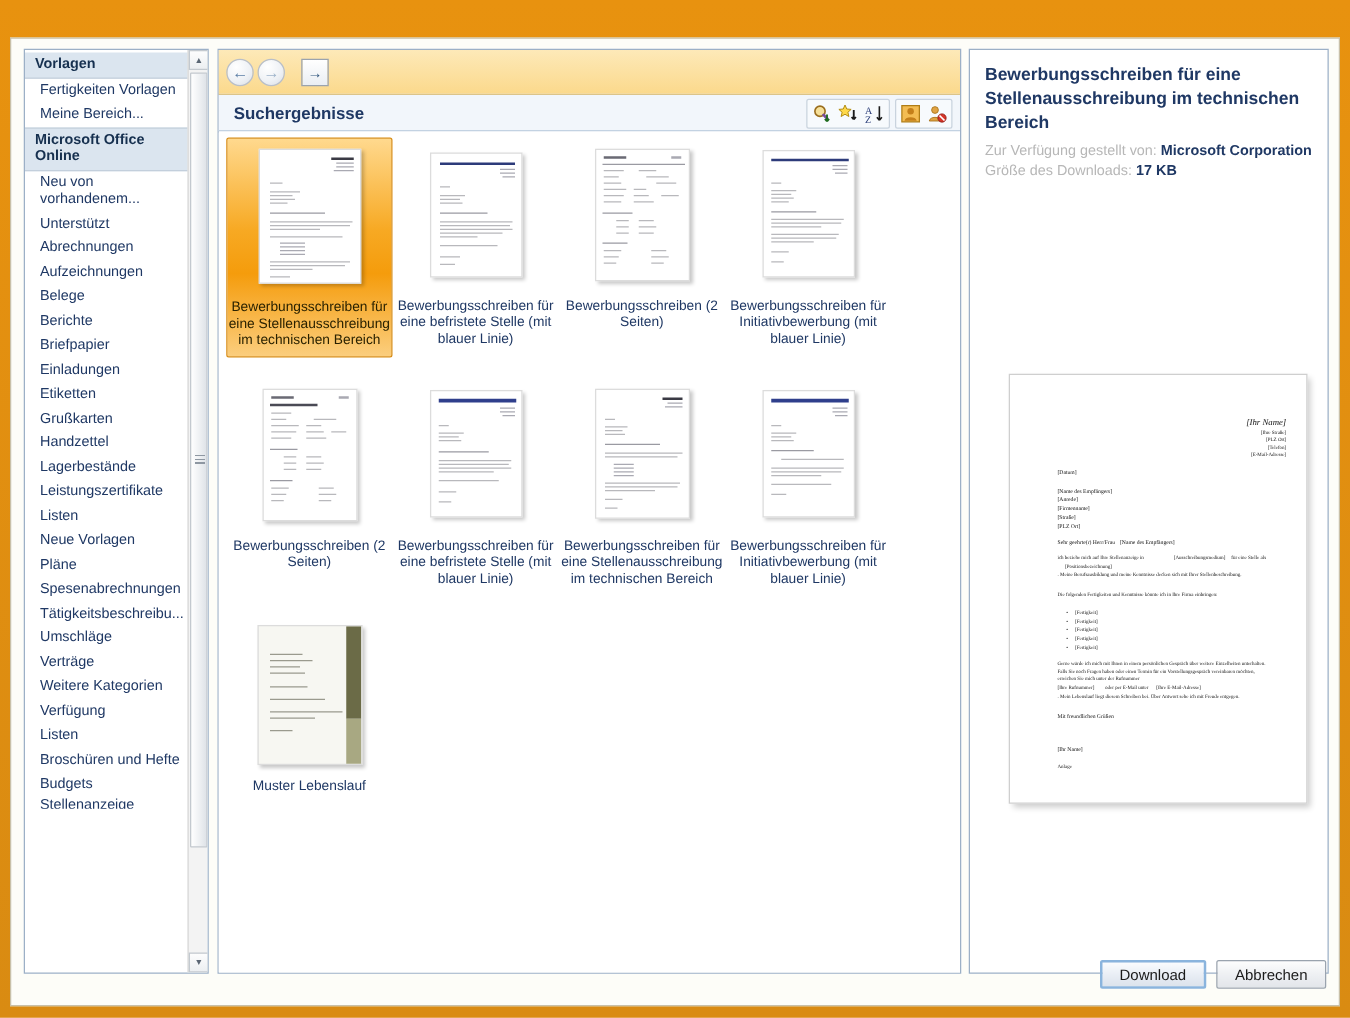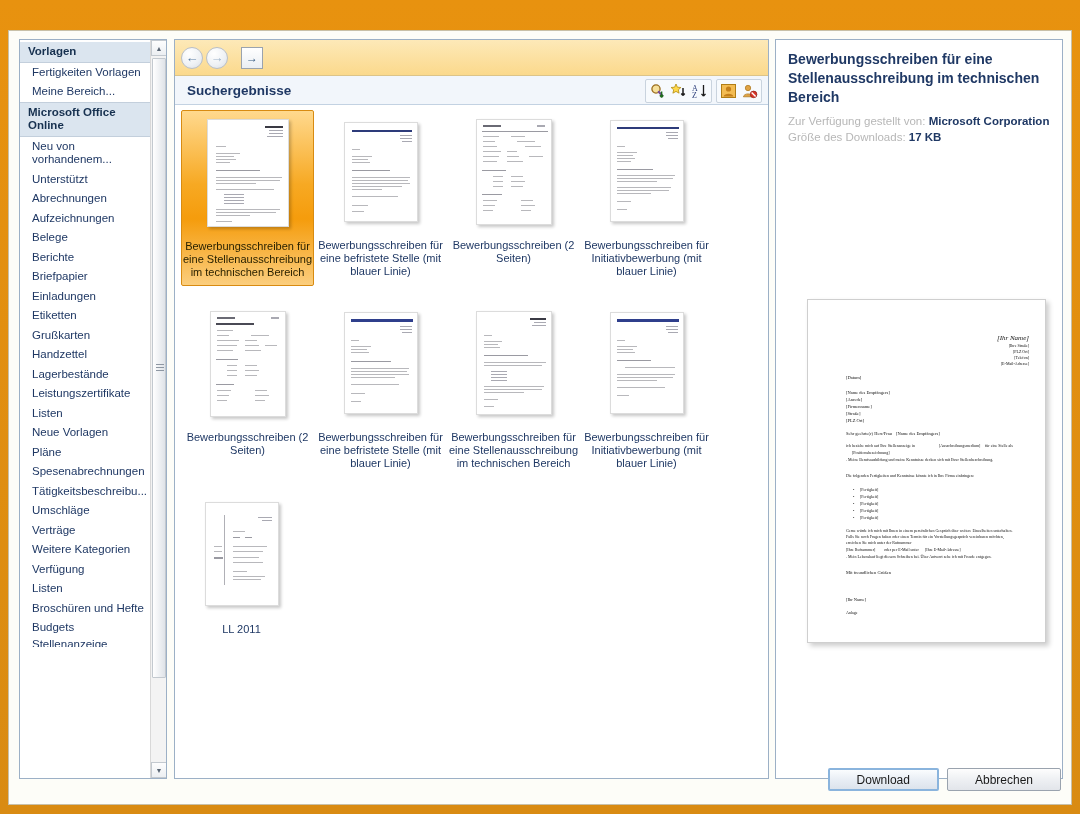--- a/index.html
+++ b/index.html
@@ -261,21 +261,21 @@
 
   
   #footer {
     position: absolute; left: 0; bottom: 0; width: 1064px; height: 42px;
   }
   #footer-buttons {
     position: absolute; right: 12px; top: 6px;
     display: flex; gap: 8px;
   }
   .btn {
-    min-width: 80px; height: 23px; padding: 0 27px;
+    min-width: 80px; height: 23px; padding: 0 14px;
     font-size: 12px; color: #1a1a1a;
     border: 1px solid #9aa3ae; border-radius: 2px;
     background: linear-gradient(180deg,#fdfdfd,#eef0f3 50%,#e2e5ea);
     display: flex; align-items: center; justify-content: center;
     cursor: pointer;
   }
   .btn.primary {
     border: 2px solid #8ab4dd;
     background: linear-gradient(180deg,#fafcfe,#e9eef5 50%,#dce3ec);
   }
@@ -611,44 +611,39 @@
                 <div class="ln" style="left:6px;top:67px;width:40px;"></div>
                 <div class="ln" style="left:6px;top:74px;width:48px;"></div>
                 <div class="ln" style="left:6px;top:82px;width:12px;"></div>
               </div>
             </div>
             <div class="tpl-label">Bewerbungsschreiben für Initiativbewerbung (mit blauer Linie)</div>
           </div>
         </div>
 
         <div class="tpl-row" style="margin-top:14px;">
-
-          <div class="tpl">
-            <div class="thumb-wrap">
-              <div class="doc" style="width:74px;height:104px;margin-top:4px;">
-                <div class="blk" style="left:18px;top:12px;width:1px;height:70px;background:#b0b0b6;"></div>
-                <div class="blk" style="right:6px;top:14px;width:14px;height:1px;"></div>
-                <div class="blk" style="right:6px;top:17px;width:10px;height:1px;"></div>
-                <div class="ln" style="left:27px;top:28px;width:12px;"></div>
-                <div class="ln d" style="left:27px;top:34px;width:7px;"></div>
-                <div class="ln d" style="left:39px;top:34px;width:7px;"></div>
-                <div class="ln" style="left:8px;top:43px;width:8px;"></div>
-                <div class="ln" style="left:27px;top:43px;width:34px;"></div>
-                <div class="ln" style="left:8px;top:48px;width:8px;"></div>
-                <div class="ln" style="left:27px;top:48px;width:30px;"></div>
-                <div class="ln d" style="left:8px;top:54px;width:9px;height:2px;"></div>
-                <div class="ln" style="left:27px;top:54px;width:26px;"></div>
-                <div class="ln" style="left:27px;top:59px;width:30px;"></div>
-                <div class="ln" style="left:27px;top:68px;width:14px;"></div>
-                <div class="ln" style="left:27px;top:73px;width:32px;"></div>
-                <div class="ln" style="left:27px;top:76px;width:28px;"></div>
-              </div>
-            </div>
-            <div class="tpl-label">LL 2011</div>
-          </div>
+          <div class="tpl" style="margin-left:6px;">
+            <div class="thumb-wrap">
+              <div class="doc" style="width:84px;height:112px;margin-top:2px;background:#f7f7f2;">
+                <div class="blk" style="right:0;top:0;width:12px;height:74px;background:#6b6b47;"></div>
+                <div class="blk" style="right:0;top:74px;width:12px;height:38px;background:#a8a882;"></div>
+                <div class="ln" style="left:9px;top:22px;width:26px;background:#9a9a8e;"></div>
+                <div class="ln" style="left:9px;top:27px;width:34px;background:#9a9a8e;"></div>
+                <div class="ln" style="left:9px;top:32px;width:24px;background:#9a9a8e;"></div>
+                <div class="ln" style="left:9px;top:37px;width:28px;background:#9a9a8e;"></div>
+                <div class="ln" style="left:9px;top:48px;width:30px;background:#9a9a8e;"></div>
+                <div class="ln" style="left:9px;top:58px;width:44px;background:#9a9a8e;"></div>
+                <div class="ln" style="left:9px;top:68px;width:58px;background:#9a9a8e;"></div>
+                <div class="ln" style="left:9px;top:73px;width:36px;background:#9a9a8e;"></div>
+                <div class="ln" style="left:9px;top:83px;width:18px;background:#9a9a8e;"></div>
+              </div>
+            </div>
+            <div class="tpl-label">Muster Lebenslauf</div>
+          </div>
+
         </div>
 
       </div>
     </div>
 
     <div id="right">
       <div id="preview-title">Bewerbungsschreiben für eine Stellenausschreibung im technischen Bereich</div>
 
       <div class="meta-row">
         <span class="meta-label">Zur Verfügung gestellt von:</span>

